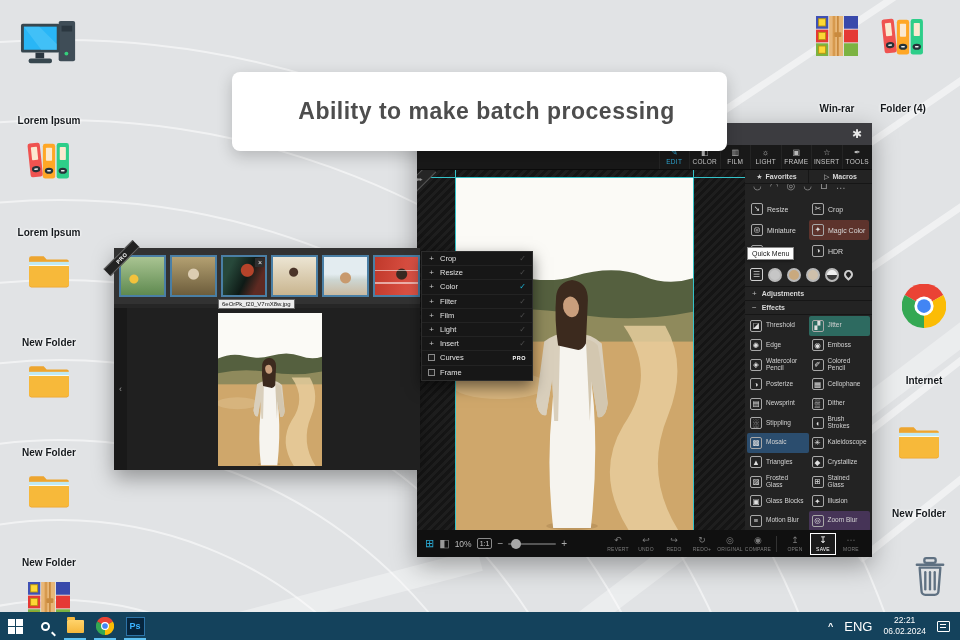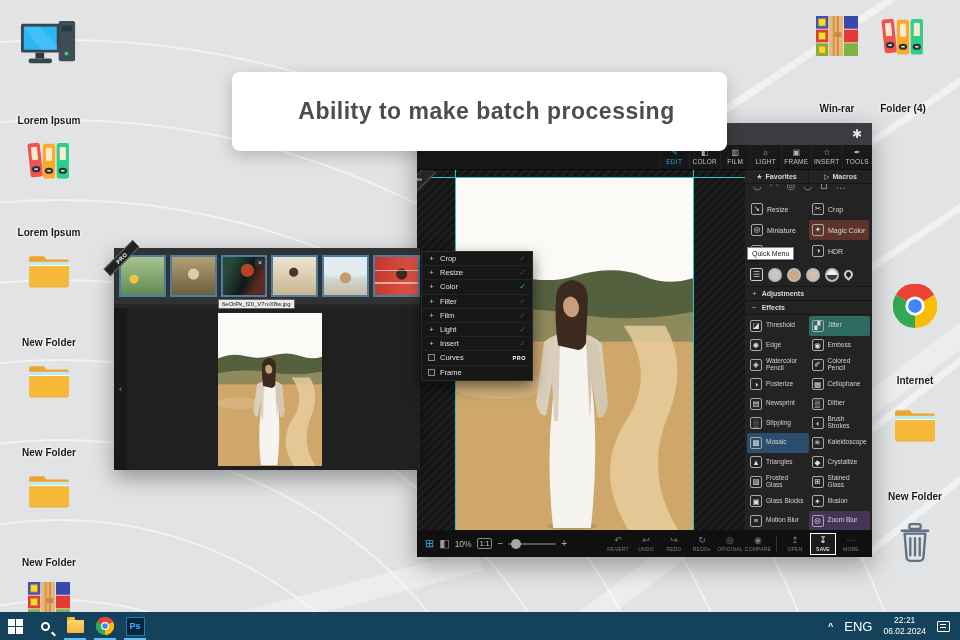--- a/index.html
+++ b/index.html
@@ -4,21 +4,21 @@
 <style>
   * { margin:0; padding:0; box-sizing:border-box; }
   html,body { width:960px; height:640px; overflow:hidden; font-family:"Liberation Sans", sans-serif; }
   .desktop { position:relative; width:960px; height:640px; background:#e1e3e5; overflow:hidden; }
   .bg-pattern { position:absolute; left:0; top:0; z-index:0; }
 
   
   .icon-group { position:absolute; z-index:2; display:flex; }
   #left-icons { left:12px; top:18px; width:74px; flex-direction:column; gap:14px; }
   #topright-icons { left:816px; top:16px; gap:22px; }
-  #right-icons { left:884px; top:284px; width:62px; flex-direction:column; gap:20px; }
+  #right-icons { left:884px; top:284px; width:62px; flex-direction:column; gap:37px;align-items:flex-end; }
   .d-icon { display:flex; flex-direction:column; align-items:center; gap:3px; cursor:pointer; }
   .d-label { font-size:10px; font-weight:600; color:#15191d; text-shadow:0 0 3px #fff,0 0 3px #fff; white-space:nowrap;margin-top:44px; }
 
   
   .banner { position:absolute; left:232px; top:72px; width:495px; height:79px; background:#fff;
     border-radius:8px; box-shadow:0 5px 16px rgba(0,0,0,.20); z-index:40; display:flex; align-items:center; justify-content:center; }
   .banner span { font-size:23px; font-weight:700; color:#4d4d4d; letter-spacing:.5px;margin-left:14px; }
 
   
   .editor { position:absolute; left:417px; top:123px; width:455px; height:434px; z-index:10;

